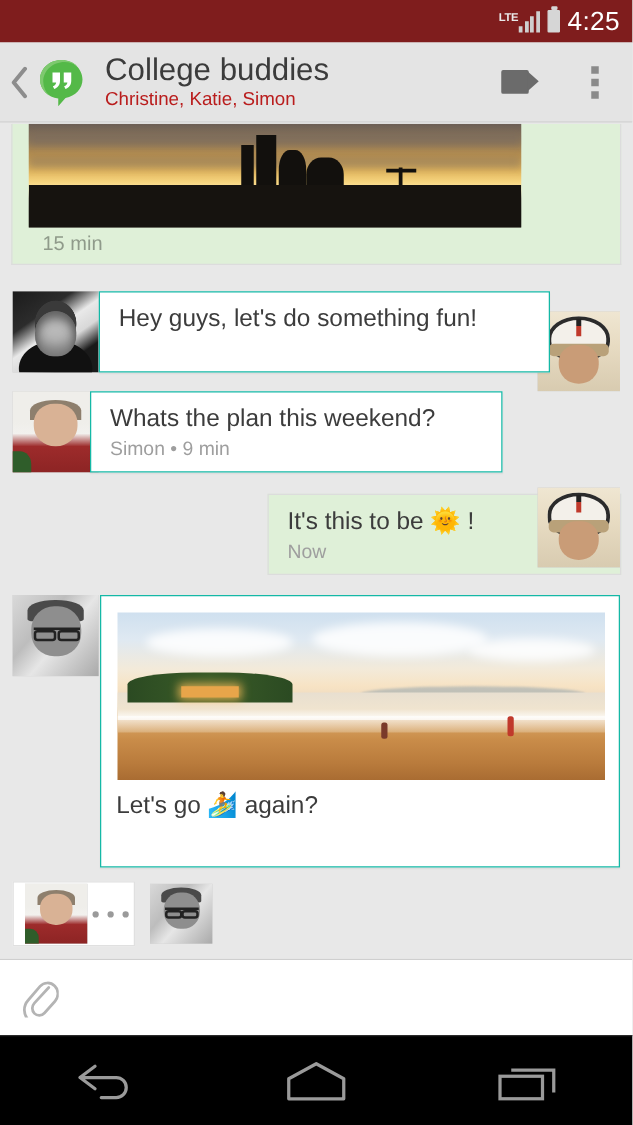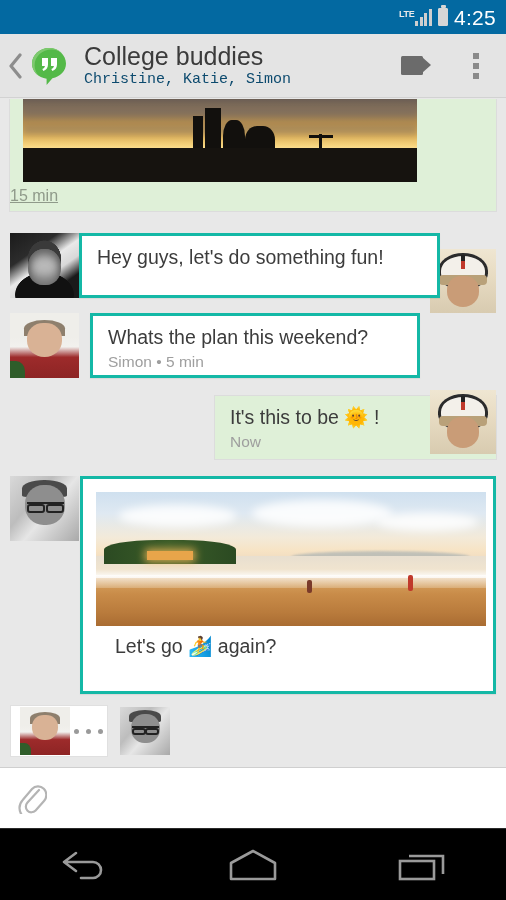--- a/index.html
+++ b/index.html
@@ -7,21 +7,21 @@
     width: 506px; height: 900px;
     background: #e8e8e8;
     font-family: "Liberation Sans", sans-serif;
     overflow: hidden;
   }
   #screen { position: relative; width: 506px; height: 900px; }
 
   
   .statusbar {
     position: absolute; top: 0; left: 0; width: 506px; height: 34px;
-    background: #0369a1; display: flex; align-items: center;
+    background: #7f1d1d; display: flex; align-items: center;
     justify-content: flex-end; padding-right: 10px; gap: 6px;
   }
   .lte-wrap { display: flex; align-items: flex-end; gap: 1px; }
   .lte-txt { color: #e9e9e9; font-size: 9px; font-weight: bold; line-height: 10px;
              letter-spacing: -0.3px; margin-bottom: 7px; }
   .bars { display: flex; align-items: flex-end; gap: 1.5px; height: 17px; }
   .bars i { display: block; width: 3px; background: #cfcfcf; }
   .bars i:nth-child(1){ height: 5px; }
   .bars i:nth-child(2){ height: 9px; }
   .bars i:nth-child(3){ height: 13px; }
@@ -38,21 +38,21 @@
     background: #e4e4e4; display: flex; align-items: center;
     border-bottom: 1px solid #d2d2d2;
   }
   .back-chev { width: 22px; display:flex; justify-content:center; align-items:center;
                margin-left: 4px; }
   .logo { width: 42px; height: 42px; position: relative; margin-left: 2px; }
   .logo svg { display:block; }
   .titles { margin-left: 14px; flex: 1; min-width: 0; }
   .title { font-size: 25px; color: #3b3b3b; line-height: 28px; font-weight: normal;
            white-space: nowrap; }
-  .subtitle { font-size: 15px; color: #0c4a6e; line-height: 19px; white-space: nowrap; font-family: Liberation Mono, monospace; }
+  .subtitle { font-size: 15px; color: #b91c1c; line-height: 19px; white-space: nowrap; }
   .ab-icon { width: 60px; display:flex; align-items:center; justify-content:center; height:64px; }
   .camcorder { position: relative; width: 30px; height: 19px; }
   .camcorder .body { position:absolute; left:0; top:0; width:22px; height:19px;
                      background:#6b6b6b; border-radius:1.5px; }
   .camcorder .lens { position:absolute; right:0; top:1px; width:0; height:0;
                      border-top: 8.5px solid transparent; border-bottom: 8.5px solid transparent;
                      border-left: 9px solid #6b6b6b; }
   .kebab { display:flex; flex-direction:column; gap:4px; }
   .kebab i { width:6px; height:6px; background:#8a8a8a; display:block; }
 
@@ -88,21 +88,21 @@
   .sunset-photo .tree {
     position:absolute; bottom: 22px; background:#12100d;
   }
   .sunset-photo .water {
     position:absolute; bottom: 16px; height: 7px; background: rgba(225,205,170,0.75);
   }
   .meta-green { color:#8f9a8a; font-size:16px; }
 
   
   .card-white {
-    background:#fff; border:3px solid #14b8a6; box-shadow: 0 1px 1px rgba(0,0,0,0.06);
+    background:#fff; border:1px solid #14b8a6; box-shadow: 0 1px 1px rgba(0,0,0,0.06);
   }
   .msg-text { font-size: 19.5px; color:#3c3c3c; line-height: 24px; white-space: nowrap; }
   .msg-meta { font-size: 15.5px; color:#9e9e9e; line-height: 20px; margin-top:3px; white-space:nowrap; }
 
   .avatar { overflow:hidden; background:#cfcfcf; position:absolute; }
   .avatar .ph { position:absolute; inset:0; }
 
   
   .av-christine .ph {
     background:
@@ -260,21 +260,21 @@
         <span class="tree" style="left:182px; width:16px; height:52px;"></span>
         <span class="tree" style="left:200px; width:22px; height:40px; border-radius:40% 40% 0 0;"></span>
         <span class="tree" style="left:222px; width:30px; height:34px; border-radius:40% 40% 0 0;"></span>
         <span class="tree" style="left:296px; width:3px; height:26px;"></span>
         <span class="tree" style="left:286px; width:24px; height:3px; bottom:44px;"></span>
         <span class="water" style="left:20px; width:44px;"></span>
         <span class="water" style="left:78px; width:36px;"></span>
         <span class="water" style="left:128px; width:30px;"></span>
         <span class="treeline"></span>
       </div>
-      <div class="meta-green" style="position:absolute; left:0; top:88px;text-decoration:underline;">15 min</div>
+      <div class="meta-green" style="position:absolute; left:24px; top:88px;">15 min</div>
     </div>
     <div class="avatar av-me" style="left:430px; top:150px; width:66px; height:64px;">
       <span class="ph"></span>
         <span class="helmet"></span>
         <span class="stripe"></span>
       <span class="brim"></span>
         <span class="face"></span>
     </div>
 
     <div class="avatar av-christine" style="left:10px; top:134px; width:69px; height:65px;">
@@ -284,23 +284,23 @@
     <div class="row card-white" style="left:79px; top:134px; width:361px; height:65px;">
       <div class="msg-text" style="position:absolute; left:15px; top:9px;">Hey guys, let's do something fun!</div>
     </div>
 
     <div class="avatar av-simon" style="left:10px; top:214px; width:69px; height:65px;">
       <span class="ph"></span>
         <span class="hair"></span>
         <span class="face"></span>
         <span class="leaf"></span>
     </div>
-    <div class="row card-white" style="left:90px; top:214px; width:330px; height:65px;">
+    <div class="row card-white" style="left:72px; top:214px; width:330px; height:65px;">
       <div class="msg-text" style="position:absolute; left:15px; top:9px;">Whats the plan this weekend?</div>
-      <div class="msg-meta" style="position:absolute; left:15px; top:33px;">Simon • 5 min</div>
+      <div class="msg-meta" style="position:absolute; left:15px; top:33px;">Simon • 9 min</div>
     </div>
 
     <div class="row card-green" style="left:214px; top:296px; width:283px; height:65px; border-top:1px solid #dcdcdc;">
       <div class="msg-text" style="position:absolute; left:15px; top:9px;">
         <span>It's this to be </span><span>🌞</span><span> !</span>
       </div>
       <div class="msg-meta" style="position:absolute; left:15px; top:33px;">Now</div>
     </div>
     <div class="avatar av-me" style="left:430px; top:291px; width:66px; height:64px;">
       <span class="ph"></span>
@@ -322,21 +322,21 @@
         <span class="cloud" style="left:40%; top:6%; width:36%; height:20%;"></span>
         <span class="cloud" style="left:72%; top:16%; width:26%; height:13%;"></span>
         <span class="island"></span>
         <span class="sea"></span>
         <span class="palms"></span>
         <span class="house"></span>
         <span class="wetsand"></span>
         <span class="person" style="left:54%; top:66%; height:13px;"></span>
         <span class="person red" style="left:80%; top:62%; height:16px;"></span>
       </div>
-      <div class="msg-text" style="position:absolute; left:32px; top:155px;">
+      <div class="msg-text" style="position:absolute; left:12px; top:155px;">
         <span>Let's go </span><span>🏄</span><span> again?</span>
       </div>
     </div>
 
     <div class="typing" style="left:10px; top:606px; width:300px; height:52px;">
       <div class="bubble" style="left:0; top:0; width:98px; height:52px;"></div>
       <div class="avatar av-simon" style="left:10px; top:2px; width:50px; height:48px;">
         <span class="ph"></span>
           <span class="hair"></span>
           <span class="face"></span>

